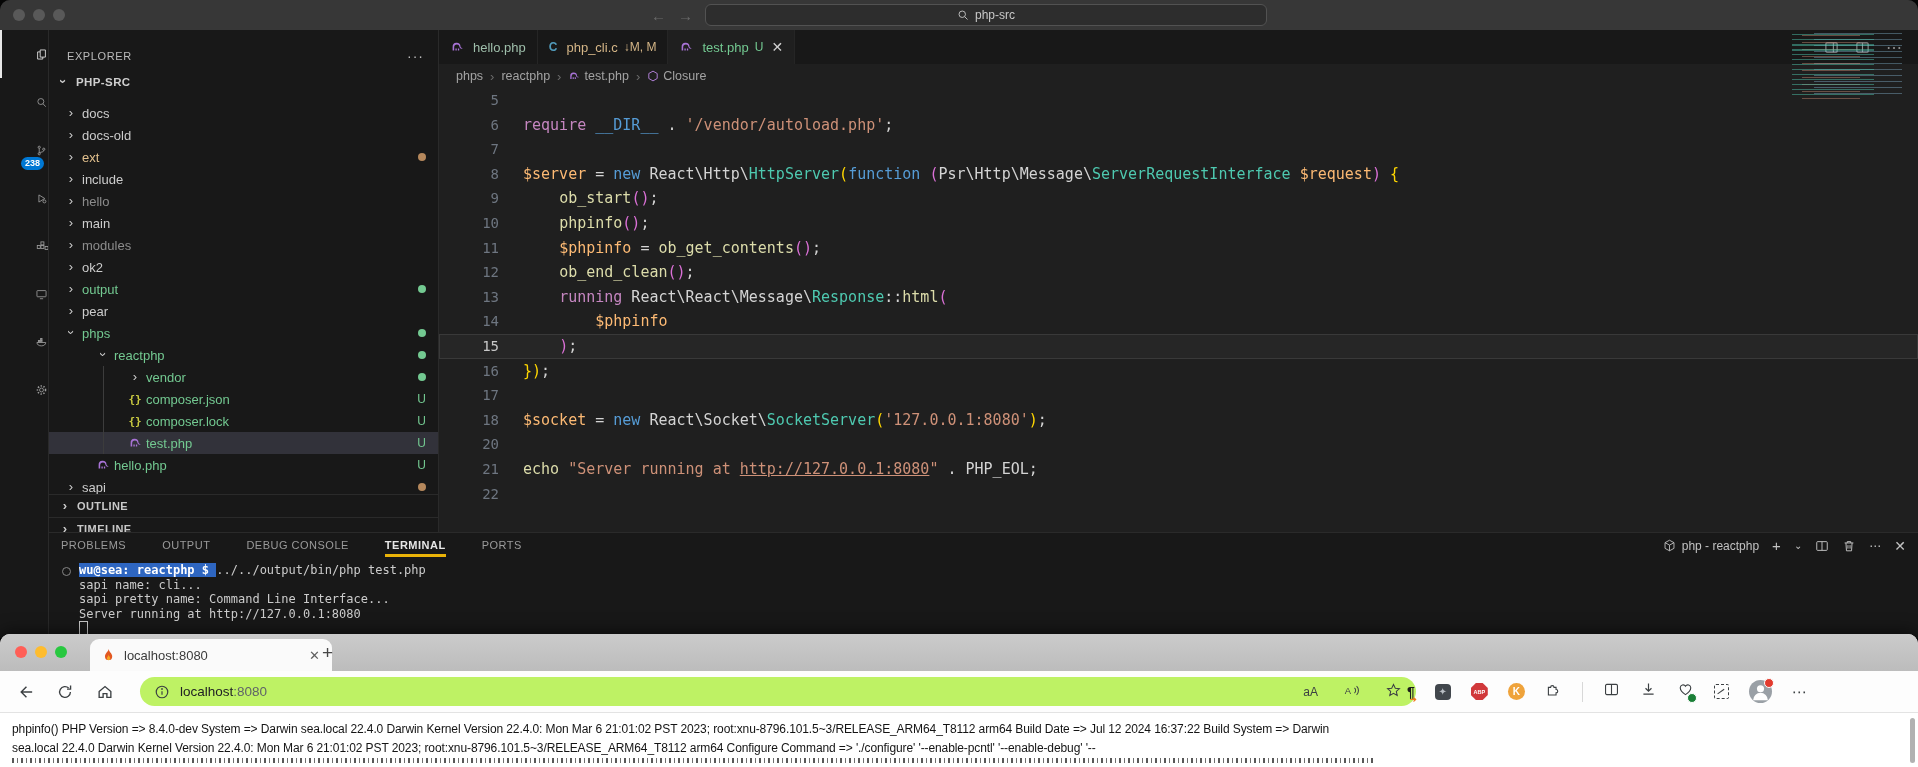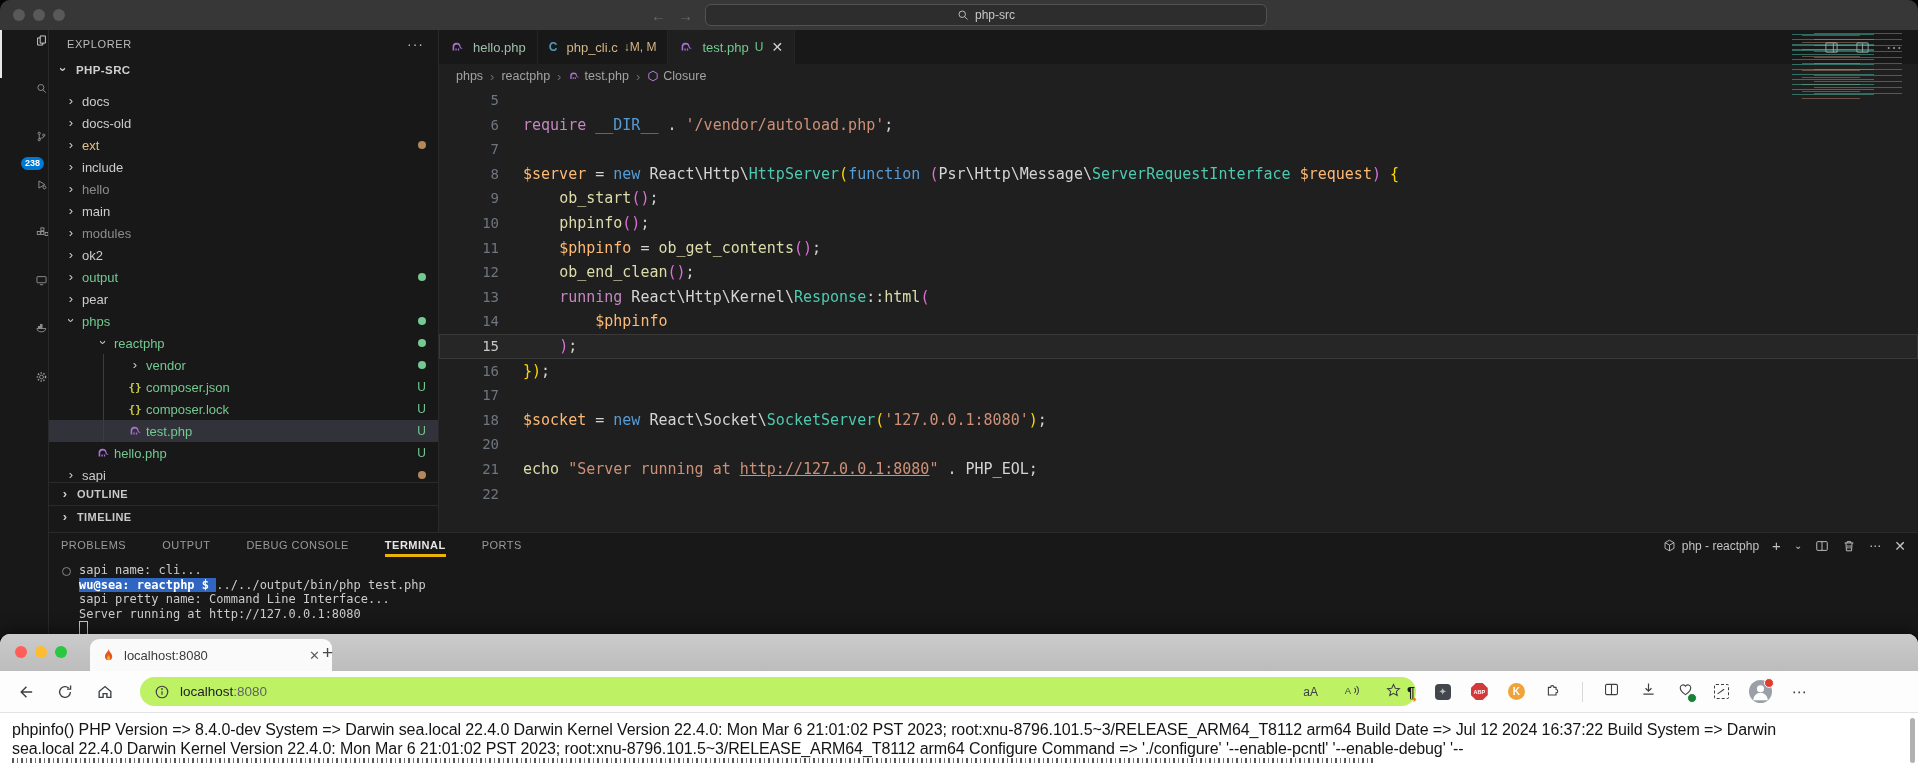--- a/index.html
+++ b/index.html
@@ -14,30 +14,30 @@
   .tdot{width:12px;height:12px;border-radius:50%;background:#595959;}
   .title-center{position:absolute;left:50%;top:0;height:30px;transform:translateX(-50%);
                 display:flex;align-items:center;gap:12px;}
   .nav-arrow{color:#9a9a9a;font-size:15px;line-height:1;}
   .nav-arrow.dis{color:#6a6a6a;}
   .search-box{width:560px;height:20px;background:#2d2d2d;border:1px solid #525252;border-radius:6px;
               display:flex;align-items:center;justify-content:center;gap:6px;color:#c8c8c8;font-size:12px;}
 
   .activitybar{position:absolute;left:0;top:30px;bottom:0;width:48px;background:#181818;
                border-right:1px solid #2a2a2a;display:flex;flex-direction:column;align-items:stretch;}
-  .act-item{position:relative;height:48px;display:flex;align-items:flex-start;justify-content:center;color:#9d9d9d;padding-left:35px;}
+  .act-item{position:relative;height:48px;display:flex;align-items:center;justify-content:center;color:#9d9d9d;padding-left:35px;}
   .act-item.active{color:#e7e7e7;box-shadow:inset 2px 0 0 #e7e7e7;}
   .act-item svg{stroke:currentColor;fill:none;stroke-width:1.3;}
   .act-badge{position:absolute;right:4px;bottom:4px;background:#0078d4;color:#fff;font-size:9px;
              line-height:1;border-radius:9px;padding:2px 4px;font-weight:bold;}
 
   .sidebar{position:absolute;left:49px;top:30px;width:389px;bottom:106px;background:#181818;
            border-right:1px solid #2a2a2a;overflow:hidden;}
   .side-header{height:28px;display:flex;align-items:center;justify-content:space-between;
-               padding:0 14px 0 18px;color:#bbb;font-size:11px;letter-spacing:.6px;text-align:right;}
+               padding:12px 14px 0 18px;color:#bbb;font-size:11px;letter-spacing:.6px;text-align:right;}
   .side-more{color:#bbb;font-size:14px;letter-spacing:1px;}
   .root-row{height:24px;display:flex;align-items:center;gap:5px;padding-left:6px;color:#cfcfcf;
             font-weight:bold;font-size:11.5px;letter-spacing:.4px;}
   .twist{display:inline-block;width:16px;text-align:center;color:#cccccc;font-size:13px;flex:none;
          transform:translateY(-1px);}
   .twist.open{transform:rotate(90deg) translateX(-1px);}
   #tree{position:relative;height:392px;overflow:hidden;margin-top:8px;}
   .tree-guide{position:absolute;left:54px;top:264px;width:1px;height:88px;background:#3c3c3c;}
   .trow{height:22px;display:flex;align-items:center;font-size:13px;color:#cccccc;padding-right:12px;}
   .trow.selected{background:#32323a;}
@@ -136,21 +136,21 @@
             display:flex;align-items:center;justify-content:center;}
   .divider{width:1px;height:20px;background:#d8d8d8;}
   .capture{width:13px;height:13px;border:1.4px dashed #3c4043;border-radius:2px;position:relative;}
   .capture::after{content:"";position:absolute;left:2px;top:6px;width:8px;height:1.4px;background:#3c4043;transform:rotate(-35deg);}
   .avatar{position:relative;width:23px;height:23px;border-radius:50%;background:#9aa0a6;overflow:visible;}
   .avatar svg{position:absolute;inset:0;}
   .avatar .reddot{position:absolute;right:-2px;top:-2px;width:8px;height:8px;border-radius:50%;
                   background:#e33b2e;border:1.5px solid #fdfdfd;}
   .more-dots{font-size:15px;color:#3c4043;letter-spacing:1px;}
   .page{position:relative;height:55px;background:#ffffff;padding:7px 14px 0 12px;color:#141414;}
-  .page-line{white-space:nowrap;overflow:hidden;font-size:16px;line-height:19px;letter-spacing:-.1px;}
+  .page-line{white-space:nowrap;overflow:hidden;font-size:12px;line-height:19px;letter-spacing:-.1px;}
   .page-clip{height:5px;overflow:hidden;margin-top:0;opacity:.85;
      background:repeating-linear-gradient(90deg,#3a3a3a 0 2px,transparent 2px 5px,#555 5px 6px,transparent 6px 9px);
      width:72%;}
   .page-scrollbar{position:absolute;right:3px;top:5px;width:5px;height:45px;background:#7d7d7d;
                   border-radius:3px;opacity:.6;}
 </style>
 </head>
 <body>
 
 <div class="stage">
@@ -410,21 +410,21 @@
 
       <div class="code" id="code">
           <div class="code-line"><span class="gutter">5</span><span></span></div>
           <div class="code-line"><span class="gutter">6</span><span><span class="c-kp">require</span><span class="c-d"> </span><span class="c-k">__DIR__</span><span class="c-d"> . </span><span class="c-str">'/vendor/autoload.php'</span><span class="c-d">;</span></span></div>
           <div class="code-line"><span class="gutter">7</span><span></span></div>
           <div class="code-line"><span class="gutter">8</span><span><span class="c-v">$server</span><span class="c-d"> = </span><span class="c-k">new</span><span class="c-d"> React\Http\</span><span class="c-cls">HttpServer</span><span class="c-p1">(</span><span class="c-k">function</span><span class="c-d"> </span><span class="c-p2">(</span><span class="c-d">Psr\Http\Message\</span><span class="c-cls">ServerRequestInterface</span><span class="c-d"> </span><span class="c-v">$request</span><span class="c-p2">)</span><span class="c-d"> </span><span class="c-p1">{</span></span></div>
           <div class="code-line"><span class="gutter">9</span><span><span class="c-d">    </span><span class="c-fn">ob_start</span><span class="c-p2">()</span><span class="c-d">;</span></span></div>
           <div class="code-line"><span class="gutter">10</span><span><span class="c-d">    </span><span class="c-fn">phpinfo</span><span class="c-p2">()</span><span class="c-d">;</span></span></div>
           <div class="code-line"><span class="gutter">11</span><span><span class="c-d">    </span><span class="c-v">$phpinfo</span><span class="c-d"> = </span><span class="c-fn">ob_get_contents</span><span class="c-p2">()</span><span class="c-d">;</span></span></div>
           <div class="code-line"><span class="gutter">12</span><span><span class="c-d">    </span><span class="c-fn">ob_end_clean</span><span class="c-p2">()</span><span class="c-d">;</span></span></div>
-          <div class="code-line"><span class="gutter">13</span><span><span class="c-d">    </span><span class="c-kp">running</span><span class="c-d"> React\Http\Kernel\</span><span class="c-cls">Response</span><span class="c-d">::</span><span class="c-fn">html</span><span class="c-p2">(</span></span></div>
+          <div class="code-line"><span class="gutter">13</span><span><span class="c-d">    </span><span class="c-kp">running</span><span class="c-d"> React\React\Message\</span><span class="c-cls">Response</span><span class="c-d">::</span><span class="c-fn">html</span><span class="c-p2">(</span></span></div>
           <div class="code-line"><span class="gutter">14</span><span><span class="c-d">        </span><span class="c-v">$phpinfo</span></span></div>
           <div class="code-line current"><span class="gutter">15</span><span><span class="c-d">    </span><span class="c-p2">)</span><span class="c-d">;</span></span></div>
           <div class="code-line"><span class="gutter">16</span><span><span class="c-p1">}</span><span class="c-p1">)</span><span class="c-d">;</span></span></div>
           <div class="code-line"><span class="gutter">17</span><span></span></div>
           <div class="code-line"><span class="gutter">18</span><span><span class="c-v">$socket</span><span class="c-d"> = </span><span class="c-k">new</span><span class="c-d"> React\Socket\</span><span class="c-cls">SocketServer</span><span class="c-p1">(</span><span class="c-str">'127.0.0.1:8080'</span><span class="c-p1">)</span><span class="c-d">;</span></span></div>
           <div class="code-line"><span class="gutter">20</span><span></span></div>
           <div class="code-line"><span class="gutter">21</span><span><span class="c-fn">echo</span><span class="c-d"> </span><span class="c-str">"Server running at </span><span class="c-lnk">http://127.0.0.1:8080</span><span class="c-str">"</span><span class="c-d"> . </span><span class="c-d">PHP_EOL</span><span class="c-d">;</span></span></div>
           <div class="code-line"><span class="gutter">22</span><span></span></div>
         </div>
       <div class="minimap"></div>
@@ -455,22 +455,22 @@
             </svg>
           <svg width="14" height="14" viewBox="0 0 16 16">
               <path d="M3 4.5h10M6 4.5V3h4v1.5M4.5 4.5l.6 9h5.8l.6-9M6.8 7v4M9.2 7v4"></path>
             </svg>
           <span>⋯</span>
           <span style="font-size:14px;">✕</span>
         </div>
       </div>
       <div class="terminal" id="term">
           <span class="tdeco"></span>
+          <div class="tline"><span class="tsel">wu@sea: reactphp $ </span><span class="tplain">../../output/bin/php test.php</span></div>
           <div class="tline"><span class="tplain">sapi name: cli...</span></div>
-          <div class="tline"><span class="tsel">wu@sea: reactphp $ </span><span class="tplain">../../output/bin/php test.php</span></div>
           <div class="tline"><span class="tplain">sapi pretty name: Command Line Interface...</span></div>
           <div class="tline"><span class="tplain">Server running at http://127.0.0.1:8080</span></div>
           <div class="tline"><span class="tcursor"></span></div>
         </div>
     </div>
   </div>
 
   <div class="browser">
     <div class="tabstrip">
       <div class="btraffic">

